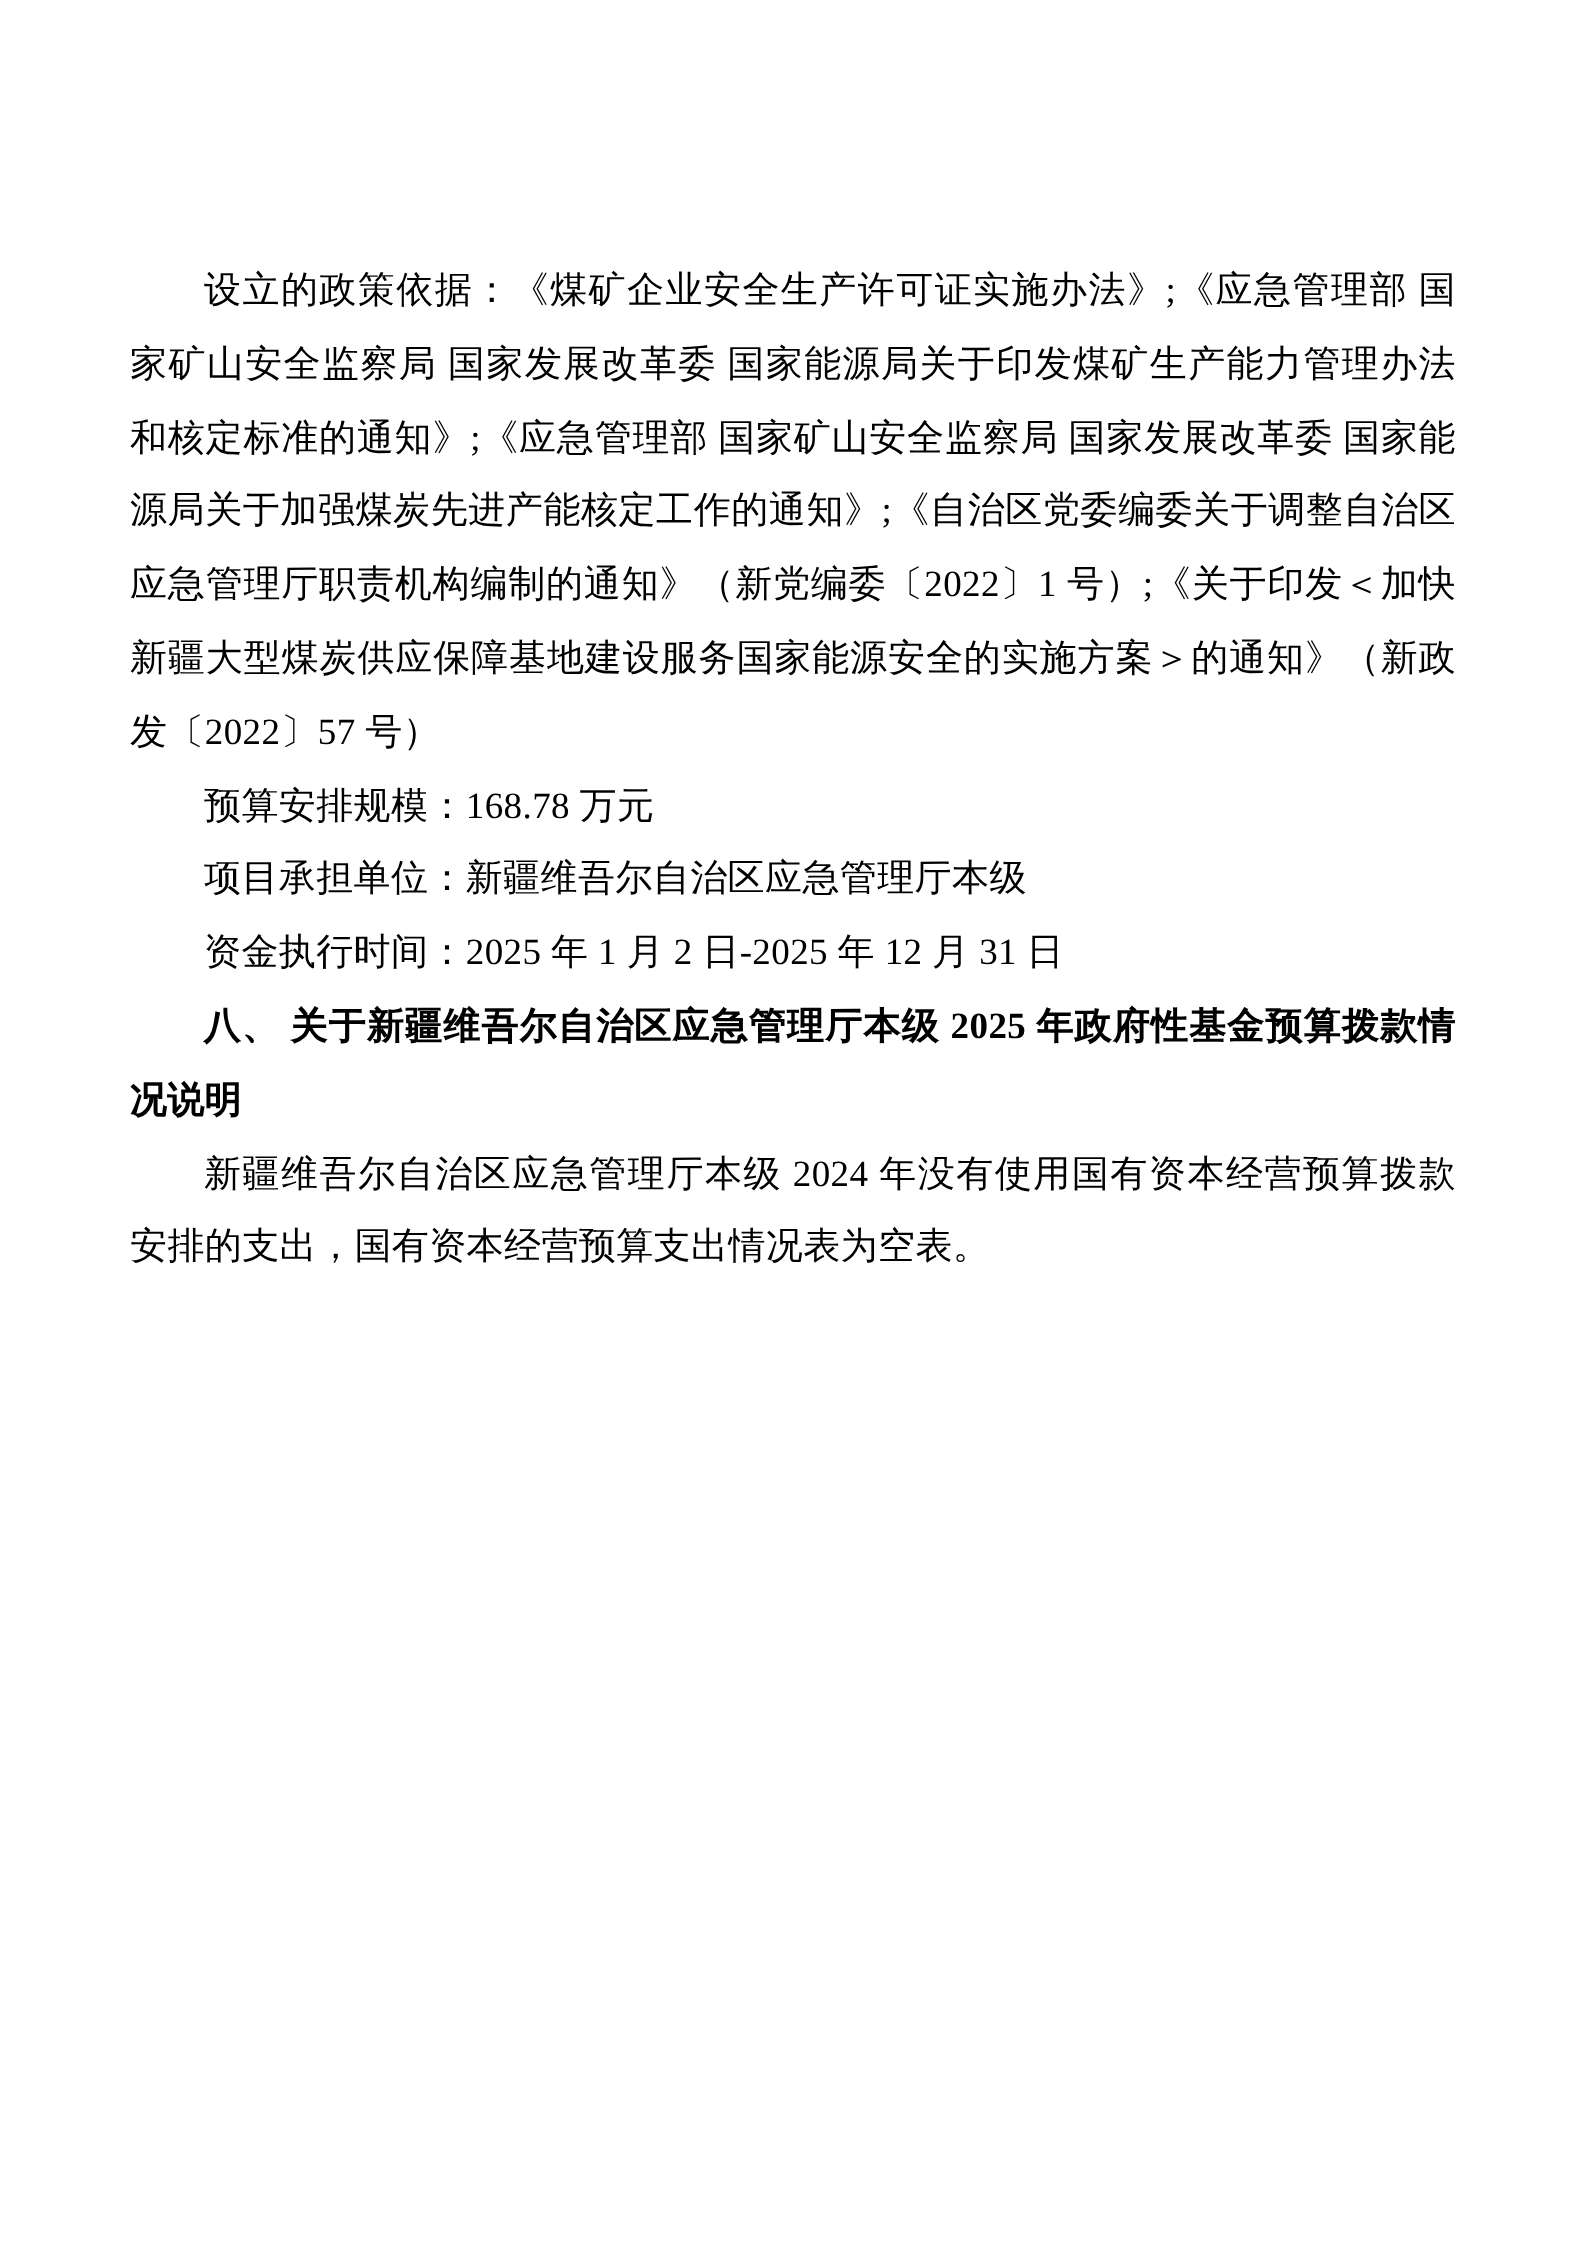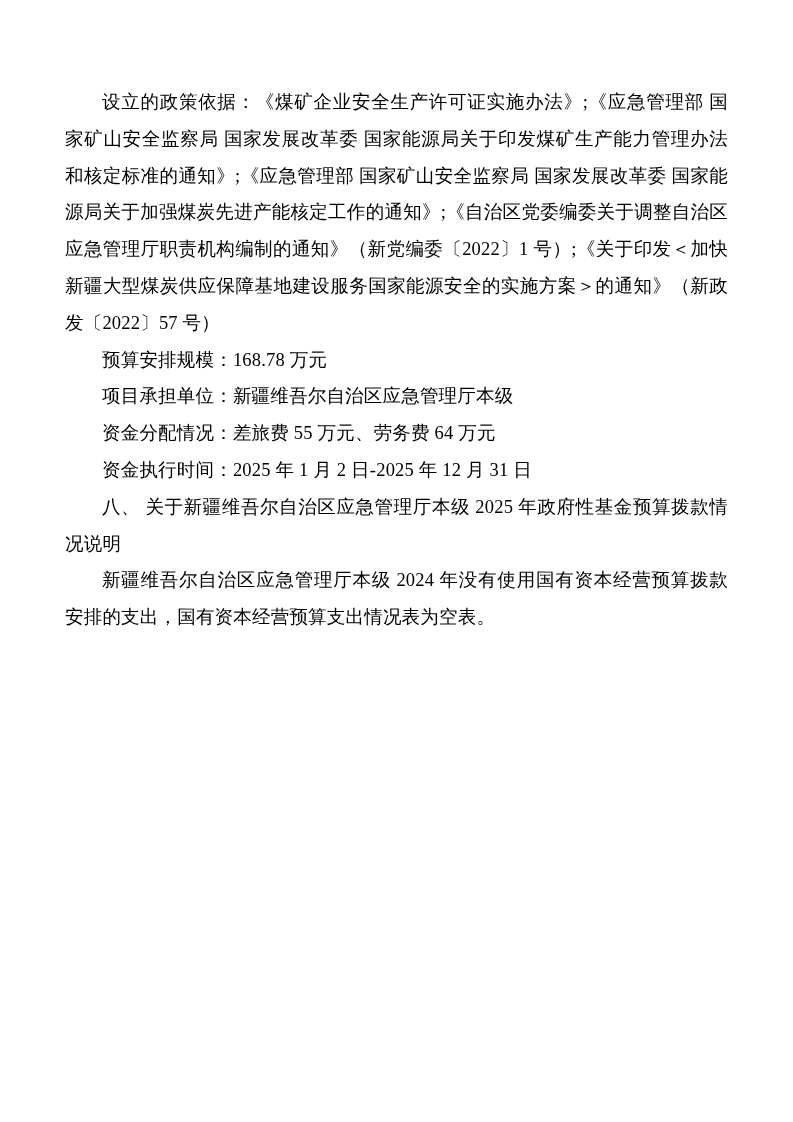--- a/index.html
+++ b/index.html
@@ -8,59 +8,59 @@
     background: #ffffff;
   }
   .page {
     position: relative;
     width: 793px;
     height: 850px;
     background: #ffffff;
     overflow: hidden;
     font-family: "Liberation Serif", "DejaVu Serif", serif;
     color: #000000;
+    margin-top: 44px;
   }
   .content {
     position: absolute;
     top: 84px;
     left: 65px;
     width: 663px;
     font-size: 18.5px;
     line-height: 36.8px;
     letter-spacing: 0.2px;
   }
   .content p {
     margin: 0;
     padding: 0;
     text-indent: 2em;
     text-align: justify;
     text-align-last: left;
     word-break: break-all;
   }
   .content p.heading {
-    font-weight: normal;
+    font-weight: bold;
   }
   .page-number {
     position: absolute;
     top: 1020px;
     left: 0;
     width: 100%;
     text-align: left;
     font-family: "Liberation Sans", "DejaVu Sans", sans-serif;
     font-size: 13px;
     color: #1a1a1a;
   }
 </style>
 </head>
 <body>
 
 <div class="page">
   <div class="content">
     <p class="body">设立的政策依据：《煤矿企业安全生产许可证实施办法》;《应急管理部 国家矿山安全监察局 国家发展改革委 国家能源局关于印发煤矿生产能力管理办法和核定标准的通知》;《应急管理部 国家矿山安全监察局 国家发展改革委 国家能源局关于加强煤炭先进产能核定工作的通知》;《自治区党委编委关于调整自治区应急管理厅职责机构编制的通知》（新党编委〔2022〕1 号）;《关于印发＜加快新疆大型煤炭供应保障基地建设服务国家能源安全的实施方案＞的通知》（新政发〔2022〕57 号）</p>
     <p class="body">预算安排规模：168.78 万元</p>
     <p class="body">项目承担单位：新疆维吾尔自治区应急管理厅本级</p>
-    <p class="body">资金分配情况：差旅费 55 万元、劳务费 64 万元</p>
     <p class="body">资金执行时间：2025 年 1 月 2 日-2025 年 12 月 31 日</p>
     <p class="heading">八、 关于新疆维吾尔自治区应急管理厅本级 2025 年政府性基金预算拨款情况说明</p>
     <p class="body">新疆维吾尔自治区应急管理厅本级 2024 年没有使用国有资本经营预算拨款安排的支出，国有资本经营预算支出情况表为空表。</p>
   </div>
   <div class="page-number">26</div>
 </div>
 
 </body></html>

